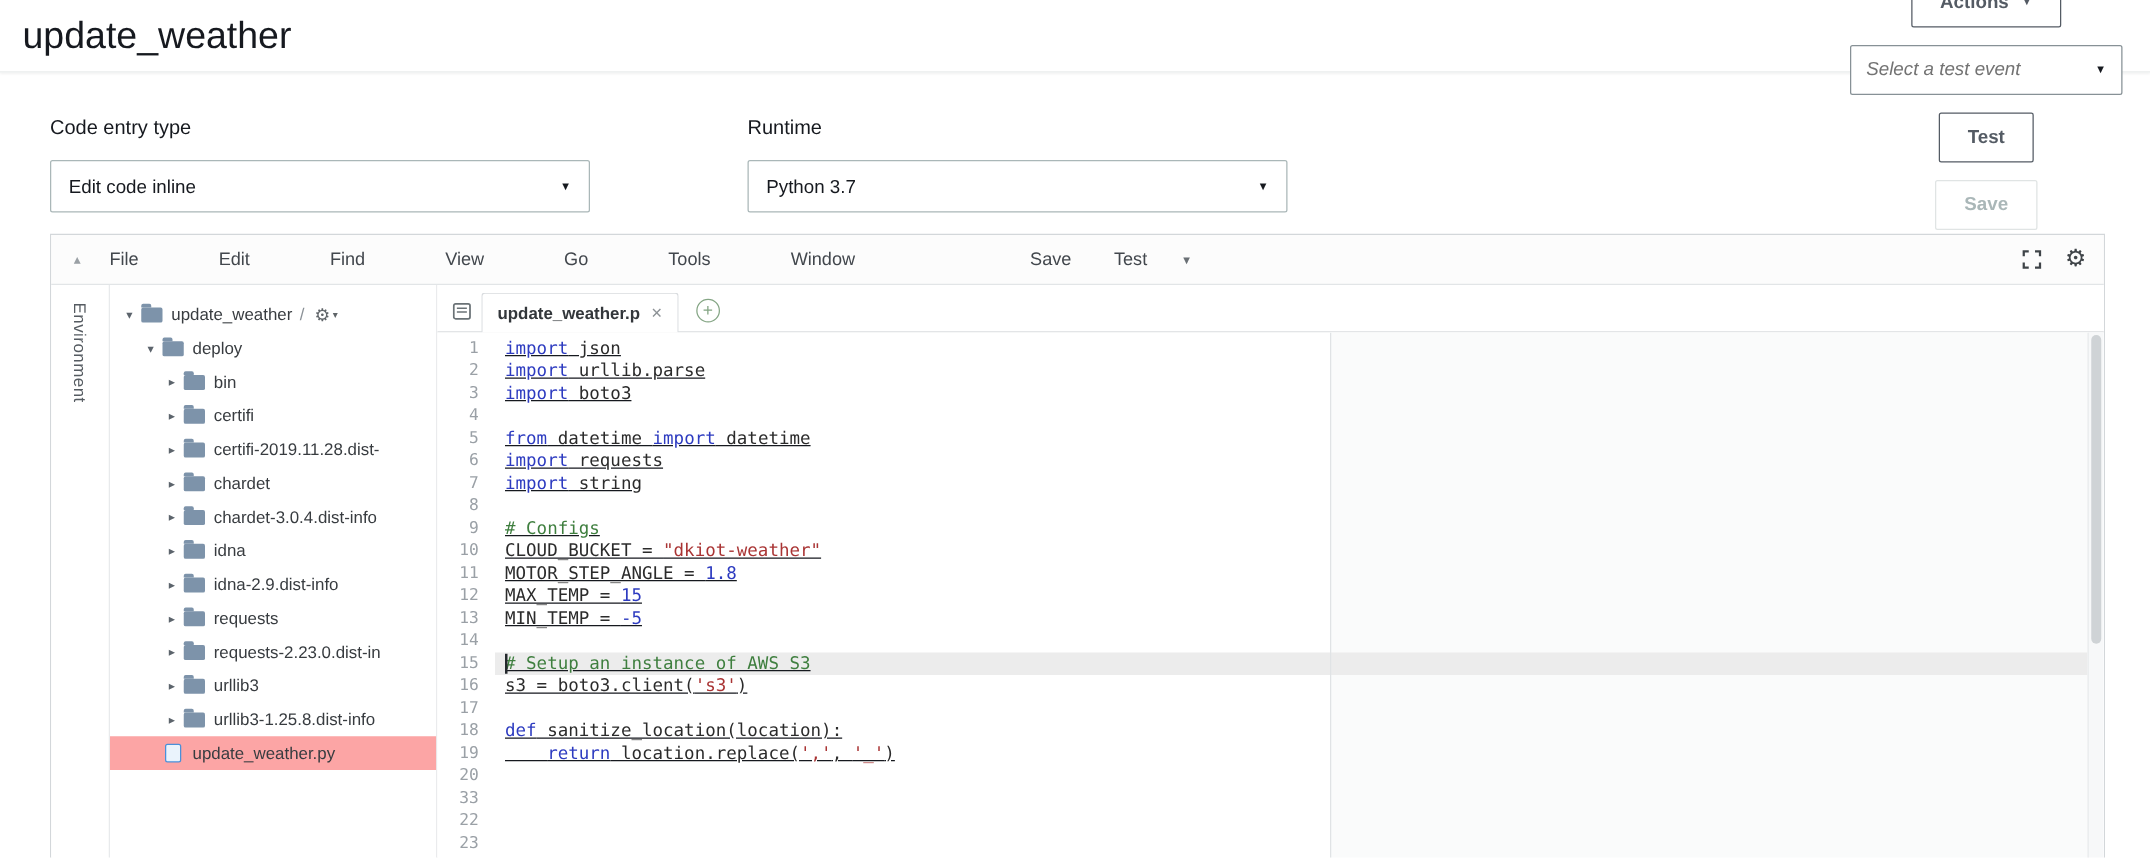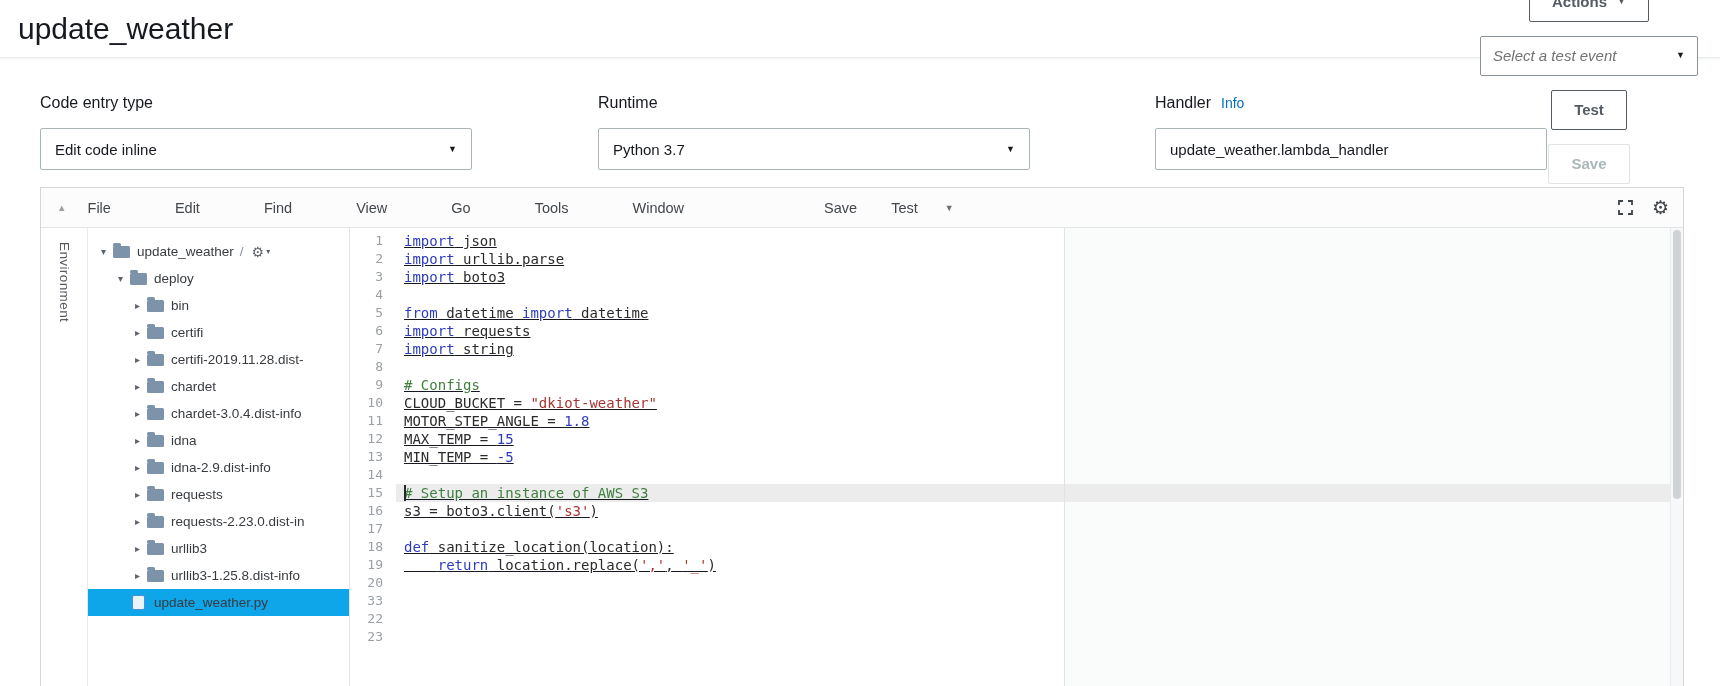--- a/index.html
+++ b/index.html
@@ -48,21 +48,21 @@
 
   .editor-body { flex:1; display:flex; min-height:0; }
 
   .env-strip { width:47px; flex:none; border-right:1px solid #e8eaec; position:relative; background:#fff; }
   .env-label { position:absolute; top:14px; left:50%; transform:translateX(-50%);
                writing-mode:vertical-rl; font-size:13.5px; color:#555b61; letter-spacing:.4px; }
 
   .tree { width:262px; flex:none; border-right:1px solid #e3e5e7; padding-top:10px; overflow:hidden;
           font-size:13.5px; color:#383c40; background:#fff; }
   .tree-row { height:27px; display:flex; align-items:center; white-space:nowrap; cursor:pointer; }
-  .tree-row.selected { background:#0ea5e9; }
+  .tree-row.selected { background:#fca5a5; }
   .tree-arrow { width:15px; flex:none; font-size:10px; color:#5c646c; text-align:center; }
   .folder-icon { width:17px; height:12px; background:#7d93aa; border-radius:1.5px; margin:0 7px 0 2px;
                  position:relative; flex:none; }
   .folder-icon::before { content:""; position:absolute; top:-3px; left:0; width:8px; height:3px;
                          background:#7d93aa; border-radius:1.5px 1.5px 0 0; }
   .file-icon { width:13px; height:15px; margin:0 9px 0 4px; flex:none; border:1px solid #4a90d9;
                border-radius:2px; background:#eaf3fc; }
   .tree-suffix { color:#8a9096; margin-left:6px; }
   .tree-gear { margin-left:8px; color:#5f6468; font-size:14px; }
   .tree-gear-caret { font-size:8px; color:#5f6468; margin-left:2px; }
@@ -127,26 +127,20 @@
         <span>Edit code inline</span>
         <span class="caret">▼</span>
       </div>
     </div>
     <div class="field f2">
       <label>Runtime</label>
       <div class="dropdown">
         <span>Python 3.7</span>
         <span class="caret">▼</span>
       </div>
-    </div>
-    <div class="field f3">
-      <label>
-        <span>Handler</span><a class="info-link">Info</a>
-      </label>
-      <input class="text-input" type="text" value="update_weather.lambda_handler" style="">
     </div>
   </section>
 
   <section class="editor">
     <div class="menubar">
       <span class="collapse-tri">▴</span>
       <div class="menu-items">
           <div class="menu-item">File</div>
           <div class="menu-item">Edit</div>
           <div class="menu-item">Find</div>
@@ -243,20 +237,34 @@
             <span class="tree-label">urllib3-1.25.8.dist-info</span>
           </div>
           <div class="tree-row selected" style="padding-left: 25px;">
             <span class="tree-arrow"></span>
             <span class="file-icon"></span>
             <span class="tree-label">update_weather.py</span>
           </div>
         </div>
 
       <div class="code-col">
+        <div class="tabstrip">
+          <span class="tablist-icon icon-btn">
+            <svg width="15" height="14" viewBox="0 0 15 14">
+                <rect x="1" y="1" width="13" height="12" rx="1.5" fill="none" stroke="#6a7276" stroke-width="1.4"></rect>
+                <line x1="3.5" y1="4.5" x2="11.5" y2="4.5" stroke="#6a7276" stroke-width="1.2"></line>
+                <line x1="3.5" y1="7.5" x2="11.5" y2="7.5" stroke="#6a7276" stroke-width="1.2"></line>
+              </svg>
+          </span>
+          <div class="tab">
+            <span class="tab-label">update_weather.p</span>
+            <span class="tab-close">×</span>
+          </div>
+          <div class="new-tab">+</div>
+        </div>
 
         <div class="code-pane">
           <div class="margin-area"></div>
           <div class="active-line-bg" style="top: 256px;"></div>
           <div class="print-margin"></div>
           <div class="gutter">
               <div class="gutter-num">1</div>
               <div class="gutter-num">2</div>
               <div class="gutter-num">3</div>
               <div class="gutter-num">4</div>

